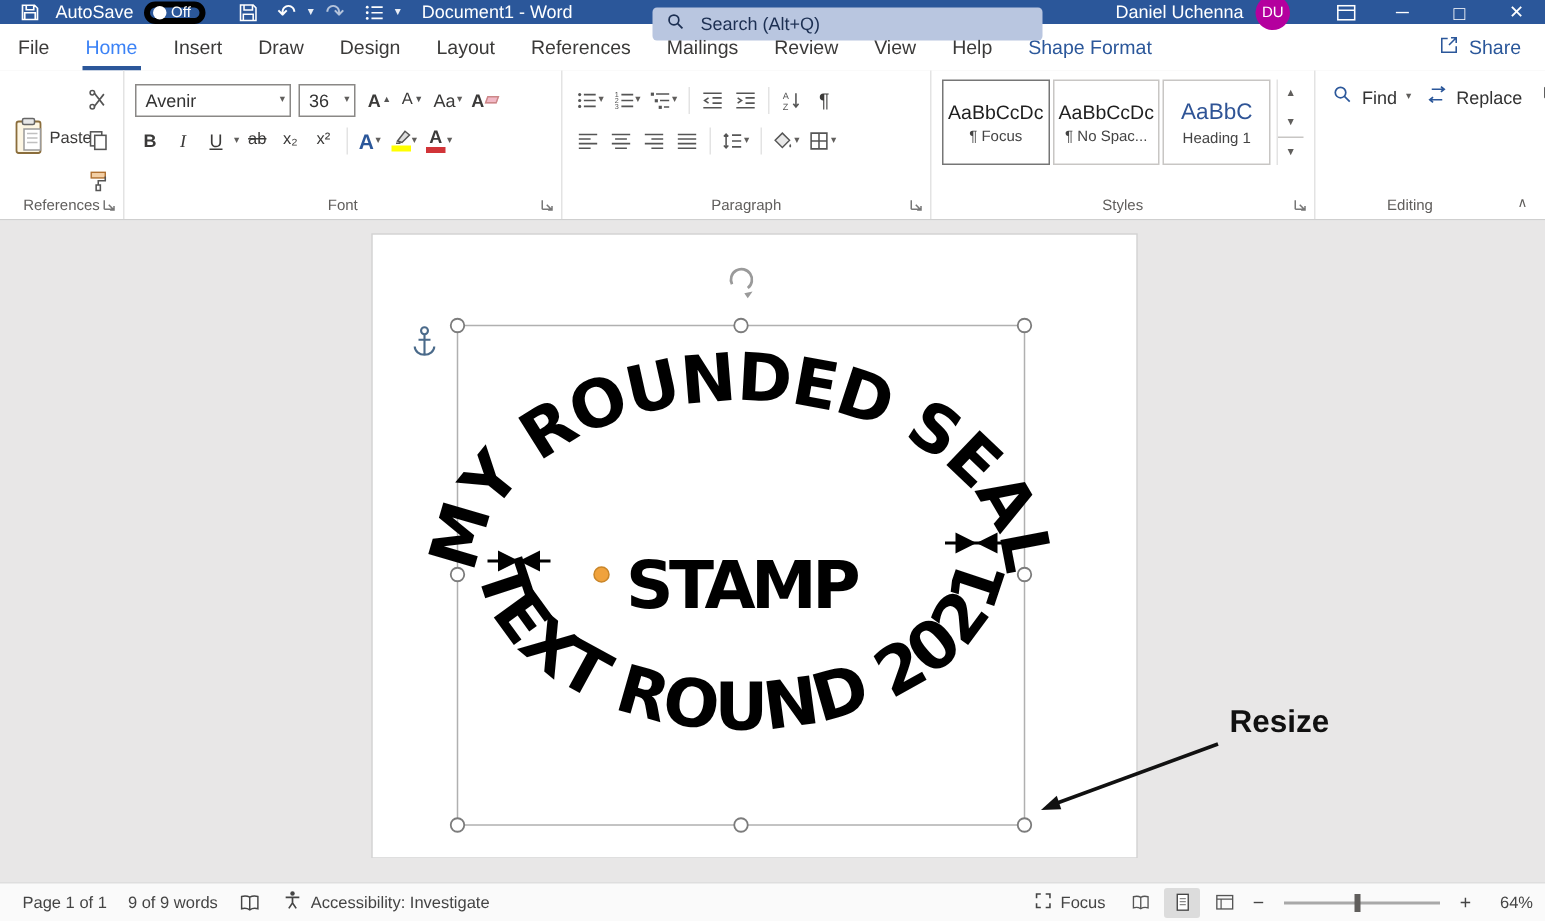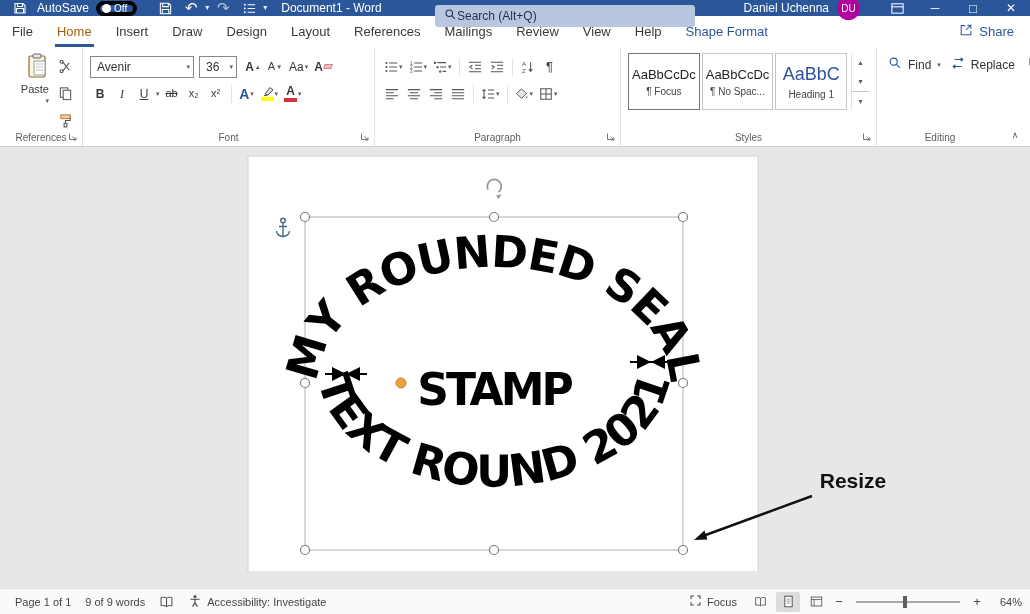--- a/index.html
+++ b/index.html
@@ -10,56 +10,56 @@
   
   .titlebar{position:relative;height:16px;background:#2b579a;color:#fff;display:flex;align-items:center;font-size:12px;flex:0 0 auto}
   .tb-left{display:flex;align-items:center;gap:7px;padding:0 10px}
   .tb-icon{display:inline-flex;align-items:center;justify-content:center;width:20px;height:20px}
   .toggle{display:flex;align-items:center;gap:3px;border:4px solid #000000;border-radius:8px;height:15px;padding:1px 6px 1px 2px;font-size:10px}
   .knob{width:9px;height:9px;border-radius:50%;background:#fff}
   .qat{display:flex;align-items:center;gap:2px;margin-left:6px}
   .qat .tb-icon{width:24px}
   .tiny-chev{font-size:8px;line-height:1;opacity:.9}
   .doc-title{margin-left:14px;font-size:12px;white-space:nowrap}
-  .search{position:absolute;left:435px;top:5px;width:260px;height:22px;background:#b9c6e0;border-radius:3px;display:flex;align-items:center;gap:0;padding:0 9px;color:#1c2f52;font-size:12px}
+  .search{position:absolute;left:435px;top:5px;width:260px;height:22px;background:#b9c6e0;border-radius:3px;display:flex;align-items:center;gap:10px;padding:0 9px;color:#1c2f52;font-size:12px}
   .tb-right{margin-left:auto;display:flex;align-items:center;gap:0}
   .user-name{margin-right:8px;font-size:12px}
   .avatar{width:23px;height:23px;border-radius:50%;background:#b4009e;color:#fff;font-size:10px;display:flex;align-items:center;justify-content:center;margin-right:18px}
   .win-btn{width:38px;height:32px;display:flex;align-items:center;justify-content:center;font-size:12px}
 
   
   .tabrow{height:31px;background:#fff;display:flex;align-items:stretch;font-size:13px;color:#3b3a39}
   .tab{display:flex;align-items:center;padding:0 12px;position:relative;white-space:nowrap}
-  .tab.active{color:#a16207}
+  .tab.active{color:#3b82f6}
   .tab.active::after{content:"";position:absolute;left:10px;right:10px;bottom:0;height:3px;background:#2b579a}
   .tab.contextual{color:#2b579a}
   .share{margin-left:auto;display:flex;align-items:center;gap:6px;padding:0 16px;color:#2b579a}
 
   
   .ribbon{height:100px;background:#fff;border-bottom:1px solid #cfcfcf;display:flex;position:relative;flex:0 0 auto}
   .rgroup{position:relative;border-right:1px solid #e3e3e3;padding:6px 7px 20px 7px}
   .rg-label{position:absolute;bottom:3px;left:0;right:0;text-align:center;font-size:10px;color:#605e5c}
   .launcher{position:absolute;right:3px;bottom:3px;width:11px;height:11px;display:flex}
   .rrow{display:flex;align-items:center;gap:2px;height:27px}
   .rbtn{display:inline-flex;align-items:center;justify-content:center;gap:1px;height:22px;min-width:20px;padding:0 2px;border-radius:2px;color:#3b3a39;font-size:12px;line-height:1}
   .chev{font-size:7px;color:#605e5c;line-height:1}
   .vsep{width:1px;height:18px;background:#e3e3e3;margin:0 3px}
   .combo{display:flex;align-items:center;justify-content:space-between;border:1px solid #8a8886;background:#fff;height:22px;padding:0 3px 0 6px;font-size:12px;color:#333}
   .stack{display:inline-flex;flex-direction:column;align-items:center;line-height:1}
   .cbar{width:13px;height:4px;margin-top:1px}
   
   .clip-content{display:flex;gap:6px}
-  .paste-btn{display:flex;flex-direction:column;align-items:flex-end;gap:2px;width:42px;font-size:11px;color:#3b3a39}
+  .paste-btn{display:flex;flex-direction:row;align-items:center;gap:2px;width:42px;font-size:11px;color:#3b3a39}
   .clip-col{display:flex;flex-direction:column;gap:5px;padding-top:2px}
   
   .styles-content{display:flex;align-items:center}
   .style-box{width:74px;height:57px;border:1px solid #c8c6c4;background:#fff;display:flex;flex-direction:column;align-items:center;justify-content:center;gap:4px;overflow:hidden;margin-right:2px}
   .style-box.sel{border:1px solid #767676;box-shadow:inset 0 0 0 1px #fff}
   .style-preview{font-size:13px;color:#1f1f1f;white-space:nowrap}
-  .style-preview.h1{color:#2f5496;font-size:18px}
+  .style-preview.h1{color:#2f5496;font-size:15px}
   .style-name{font-size:10px;color:#444;white-space:nowrap}
   .st-arrows{display:flex;flex-direction:column;border-left:1px solid #e3e3e3;margin-left:2px}
   .st-arrow{width:17px;height:19px;display:flex;align-items:center;justify-content:center;font-size:7px;color:#605e5c}
   .st-arrow.more{border-top:1px solid #c8c6c4}
   
   .ed-col{display:flex;flex-direction:row;gap:2px;padding-top:1px}
   .ed-row{display:flex;align-items:center;gap:6px;height:21px;font-size:12px;color:#333;padding:0 4px}
   .collapse-ribbon{position:absolute;right:6px;bottom:4px;width:18px;height:14px;display:flex;align-items:center;justify-content:center;color:#605e5c;font-size:9px}
 
   

